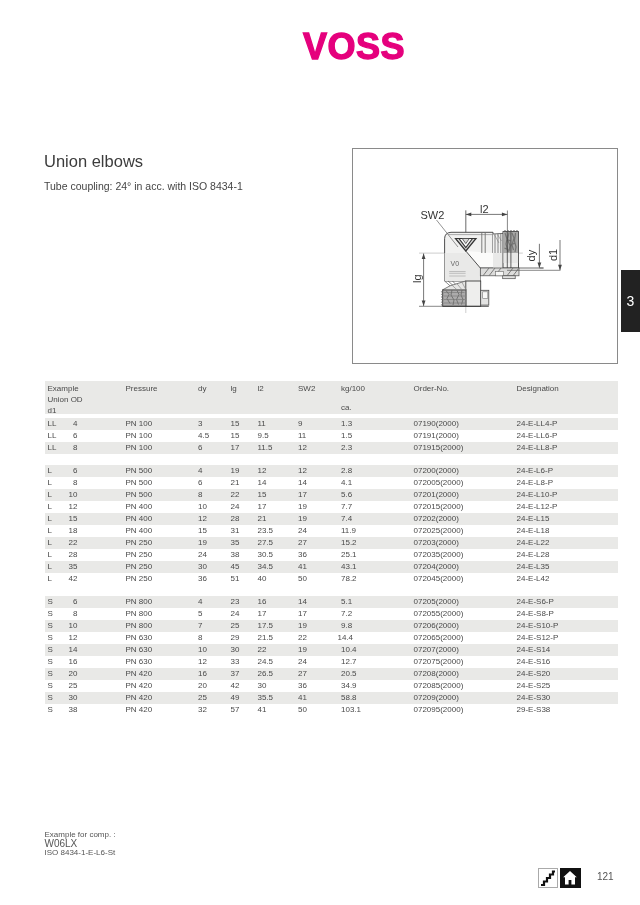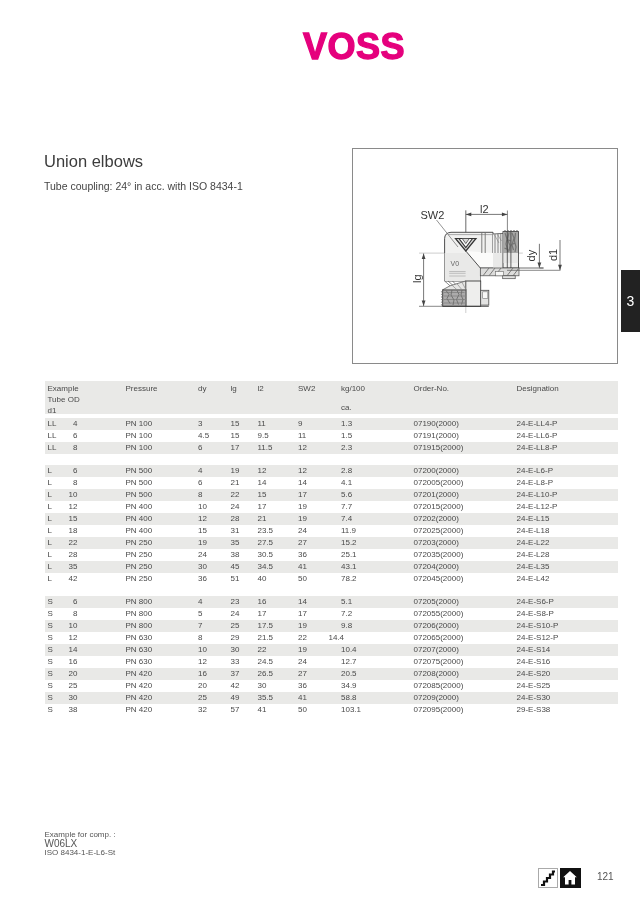--- a/index.html
+++ b/index.html
@@ -129,21 +129,21 @@
 <line x1="207" y1="91" x2="207" y2="120.9" stroke="#555" stroke-width="0.8"></line>
 <path d="M207,121.3 l-1.9,-5.5 h3.8 z" fill="#444"></path>
 <line x1="154" y1="121.3" x2="207.5" y2="121.3" stroke="#555" stroke-width="0.7"></line>
 </svg>
 </div>
 
 <div class="abs" style="left:621px;top:270px;width:19px;height:62px;background:#222;color:#fff;font-size:14px;text-align:center;line-height:62px;">3</div>
 
 <div class="thead">
 <span style="left:3px;top:3px">Example</span>
-<span style="left:3px;top:14px">Tube OD</span>
+<span style="left:3px;top:14px">Union OD</span>
 <span style="left:3px;top:25px">d1</span>
 <span style="left:81px;top:3px">Pressure</span>
 <span style="left:153.5px;top:3px">dy</span>
 <span style="left:186px;top:3px">lg</span>
 <span style="left:213px;top:3px">l2</span>
 <span style="left:253.5px;top:3px">SW2</span>
 <span style="left:296.5px;top:3px">kg/100</span>
 <span style="left:296.5px;top:22px">ca.</span>
 <span style="left:369px;top:3px">Order-No.</span>
 <span style="left:472px;top:3px">Designation</span>
@@ -366,21 +366,21 @@
     </div>
 
 <div class="tr" style="">
       <span style="left:3px">S</span>
       <span style="left:10px;width:23px;text-align:right">12</span>
       <span style="left:81px">PN 630</span>
       <span style="left:153.5px">8</span>
       <span style="left:186px">29</span>
       <span style="left:213px">21.5</span>
       <span style="left:253.5px">22</span>
-      <span style="left:284px">14.4</span>
+      <span style="left:293px">14.4</span>
       <span style="left:369px">072065(2000)</span>
       <span style="left:472px">24-E-S12-P</span>
     </div>
 
 <div class="tr" style="background:#e9e9e7;">
       <span style="left:3px">S</span>
       <span style="left:10px;width:23px;text-align:right">14</span>
       <span style="left:81px">PN 630</span>
       <span style="left:153.5px">10</span>
       <span style="left:186px">30</span>

